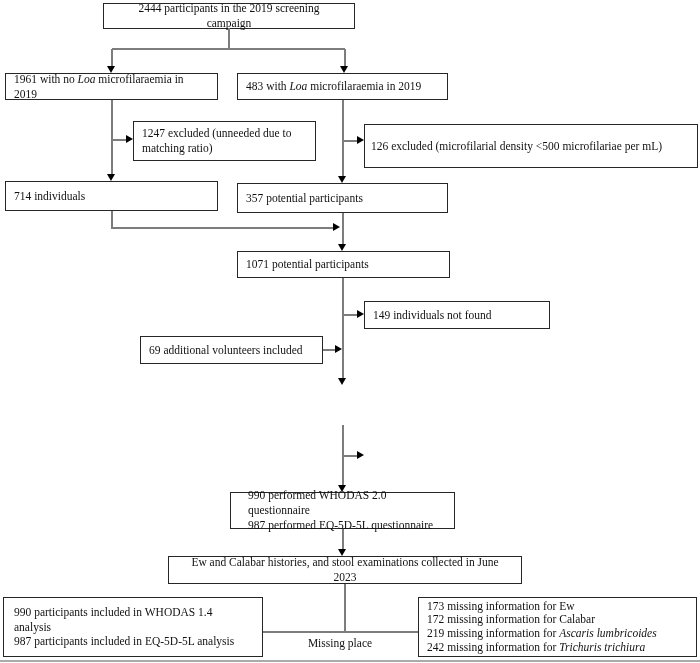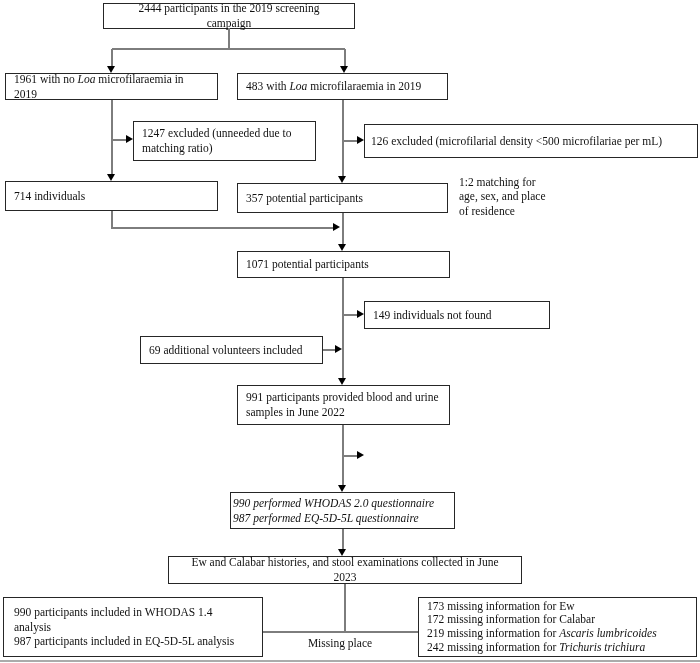--- a/index.html
+++ b/index.html
@@ -43,56 +43,48 @@
   </div>
 
   <div class="box left" style="left:237px;top:73px;width:211px;height:27px;">
     <span><span>483 with </span><i>Loa</i><span> microfilaraemia in 2019</span></span>
   </div>
 
   <div class="box left" style="left:133px;top:121px;width:183px;height:40px;">
     <span>1247 excluded (unneeded due to matching ratio)</span>
   </div>
 
-  <div class="box left" style="left:364px;top:124px;width:334px;height:34px;padding:10px 6px;">
+  <div class="box left" style="left:364px;top:124px;width:334px;height:44px;padding:10px 6px;">
     <span>126 excluded (microfilarial density &lt;500 microfilariae per mL)</span>
   </div>
 
   <div class="box left" style="left:5px;top:181px;width:213px;height:30px;">
     <span>714 individuals</span>
   </div>
 
   <div class="box left" style="left:237px;top:183px;width:211px;height:30px;">
     <span>357 potential participants</span>
   </div>
 
-  <div class="note" style="left:459px;top:175px;width:120px;">
-    <div>1:2 matching for</div>
-    <div>age, sex, and place</div>
-    <div>of residence</div>
-  </div>
 
   <div class="box left" style="left:237px;top:251px;width:213px;height:27px;">
     <span>1071 potential participants</span>
   </div>
 
   <div class="box left" style="left:364px;top:301px;width:186px;height:28px;">
     <span>149 individuals not found</span>
   </div>
 
   <div class="box left" style="left:140px;top:336px;width:183px;height:28px;">
     <span>69 additional volunteers included</span>
   </div>
 
-  <div class="box left" style="left:237px;top:385px;width:213px;height:40px;">
-    <span>991 participants provided blood and urine samples in June 2022</span>
-  </div>
 
 
-  <div class="box left" style="left:230px;top:492px;width:225px;height:37px;padding:2px 2px;font-style:italic;">
+  <div class="box left" style="left:230px;top:492px;width:225px;height:37px;padding:2px 17px;">
     <div>990 performed WHODAS 2.0 questionnaire</div>
     <div>987 performed EQ-5D-5L questionnaire</div>
   </div>
 
   <div class="box center" style="left:168px;top:556px;width:354px;height:28px;">
     <span>Ew and Calabar histories, and stool examinations collected in June 2023</span>
   </div>
 
   <div class="box left" style="left:3px;top:597px;width:260px;height:60px;padding:2px 10px;">
     <div>990 participants included in WHODAS 1.4 analysis</div>

